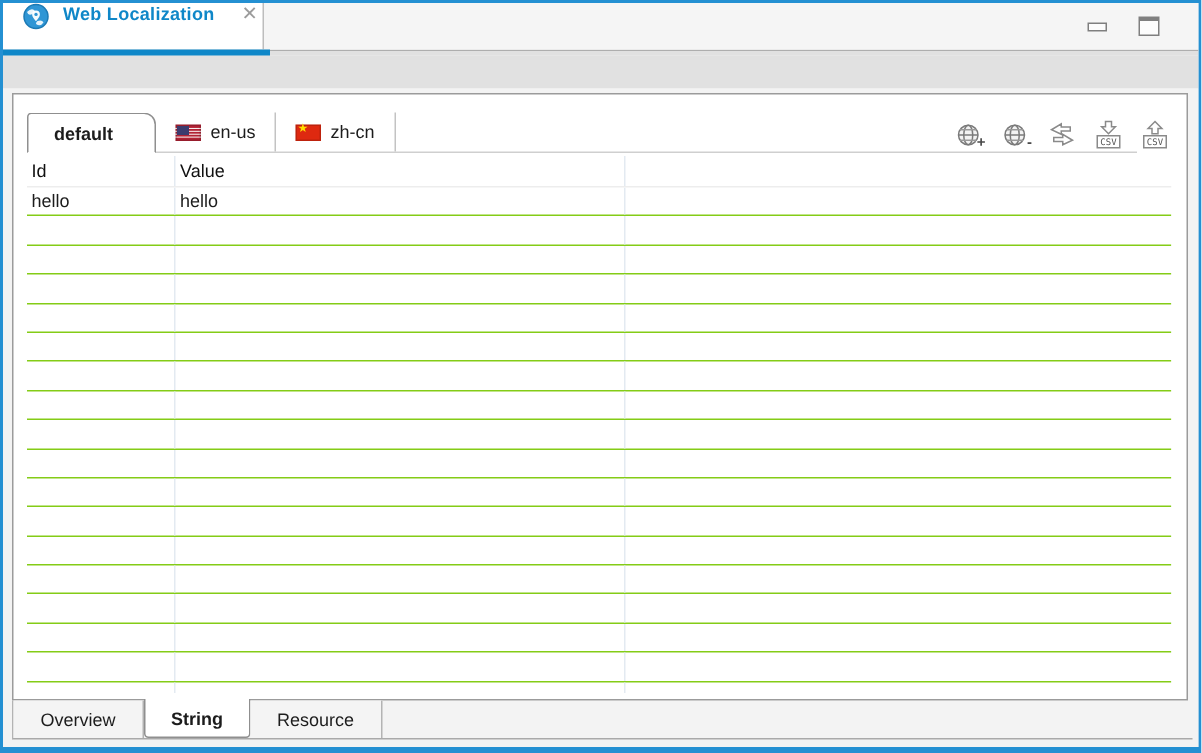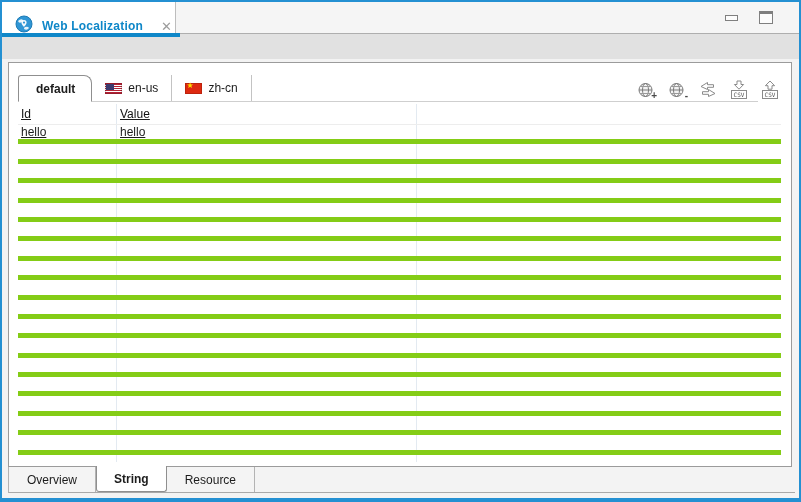--- a/index.html
+++ b/index.html
@@ -8,21 +8,21 @@
 
   .window {
     position:relative; width:801px; height:502px;
     border:2px solid #2490d2; border-bottom-width:4px;
     background:#f3f3f3; overflow:hidden;
   }
 
   
   .tabstrip { height:31px; background:#f5f5f5; display:flex; align-items:stretch; position:relative; }
   .editor-tab {
-    width:174px; background:#ffffff; display:flex; align-items:flex-end;
+    width:174px; background:#ffffff; display:flex; align-items:flex-start;
     padding-left:13px; border-right:1px solid #bdbdbd; cursor:default;
   }
   .editor-tab .etab-title { color:#0f87c8; font-weight:bold; margin-left:9px; letter-spacing:.2px; }
   .editor-tab .etab-close { margin-left:18px; color:#9c9c9c; font-size:13px; line-height:1; }
   .win-controls { position:absolute; right:26px; top:9px; display:flex; gap:21px; align-items:center; }
   .ico-min { width:13px; height:6px; border:1px solid #7f7f7f; background:#fcfcfc; }
   .ico-max { width:14px; height:13px; border:1px solid #7f7f7f; border-top-width:3px; background:#fcfcfc; }
 
   .accent-row { height:4px; background:#e1e1e1; box-shadow: inset 0 1px 0 #aeaeae; position:relative; }
   .accent-row .accent { position:absolute; left:0; top:0; height:4px; width:178px; background:#0f87c8; }
@@ -36,38 +36,38 @@
     display:flex; flex-direction:column;
   }
 
   
   .panel-header { position:relative; margin-top:12px; height:27px; flex:none; }
   .locale-tabs { display:flex; align-items:stretch; height:27px; margin-left:9px; border-bottom:1px solid #cfcfcf; width:740px; }
   .ltab { display:flex; align-items:center; padding:0 13px; position:relative; cursor:default; color:#1c1c1c; }
   .ltab.inactive { border-right:1px solid #c3c3c3; background:transparent; }
   .ltab.active {
     background:#ffffff; border:1px solid #8f8f8f; border-bottom:1px solid #ffffff;
-    border-radius:3px 8px 0 0; margin-bottom:-1px; font-weight:bold; padding:0 16px 0 17px;
+    border-radius:3px 8px 0 0; margin-bottom:-1px; font-weight:bold; padding:0 28px 0 17px;
   }
   .flag { width:17px; height:11px; margin-right:6px; flex:none; position:relative; border:1px solid rgba(0,0,0,.15); }
   .flag-cn { background:#de2910; }
   .flag-cn::before { content:"★"; position:absolute; left:0px; top:-3px; color:#ffde00; font-size:8px; }
   .flag-us { background:repeating-linear-gradient(#b22234 0 1px, #ffffff 1px 2px); }
   .flag-us::before { content:""; position:absolute; left:0; top:0; width:8px; height:6px; background:#3c3b6e; }
 
   .toolbar { position:absolute; right:9px; top:4px; display:flex; gap:7px; align-items:center; }
   .tbtn { width:24px; height:22px; display:flex; align-items:center; justify-content:center; cursor:default; position:relative; }
   .globe-badge { position:absolute; right:1px; bottom:0px; font-size:10px; font-weight:bold; color:#4a4a4a;
     text-shadow:-1px 0 #fff, 1px 0 #fff, 0 -1px #fff, 0 1px #fff; line-height:1; }
 
   
-  .table { flex:1 1 auto; overflow:hidden; display:flex; flex-direction:column; margin:2px 10px 4px 9px;text-decoration:underline; }
+  .table { flex:1 1 auto; overflow:hidden; display:flex; flex-direction:column; margin:2px 10px 4px 9px; }
   .thead { display:flex; height:21px; flex:none; border-bottom:1px solid #ededed; align-items:center; }
   .tbody { flex:1 1 auto; overflow:hidden; }
-  .trow { display:flex; height:19.4px; border-bottom:5px solid #84cc16; align-items:center; }
+  .trow { display:flex; height:19.4px; border-bottom:1px solid #84cc16; align-items:center; }
   .tcell { height:100%; display:flex; align-items:center; padding-left:3px; overflow:hidden; white-space:nowrap; }
   .c1 { width:99px; flex:none; border-right:1px solid #e3eaf1; }
   .c2 { width:300px; flex:none; border-right:1px solid #e3eaf1; }
   .c3 { flex:1 1 auto; }
   .thead .tcell { color:#101010; }
 
   
   .page-tabs {
     position:absolute; left:6px; top:408px; width:787px; height:26px;
     display:flex; align-items:stretch; border-bottom:1px solid #a9a9a9; border-left:1px solid #b3b3b3;

